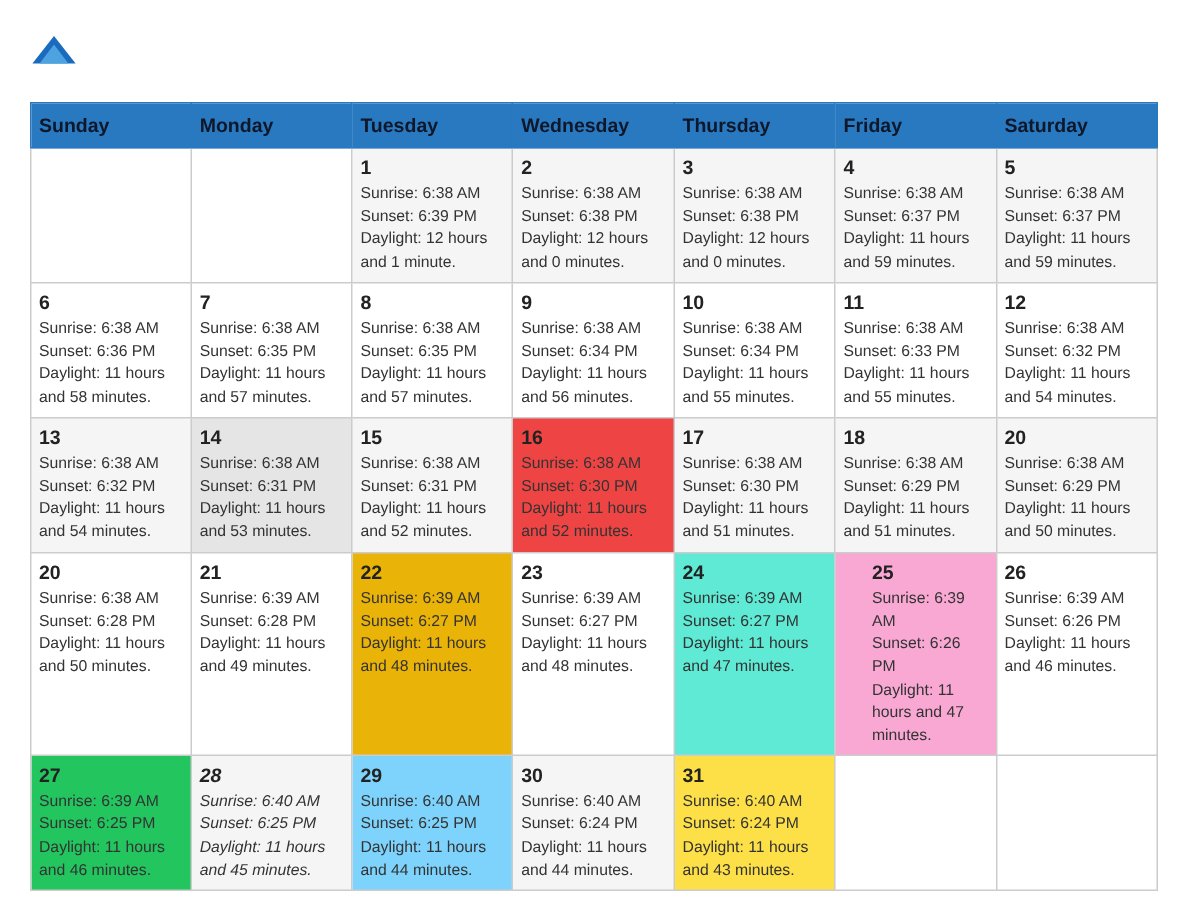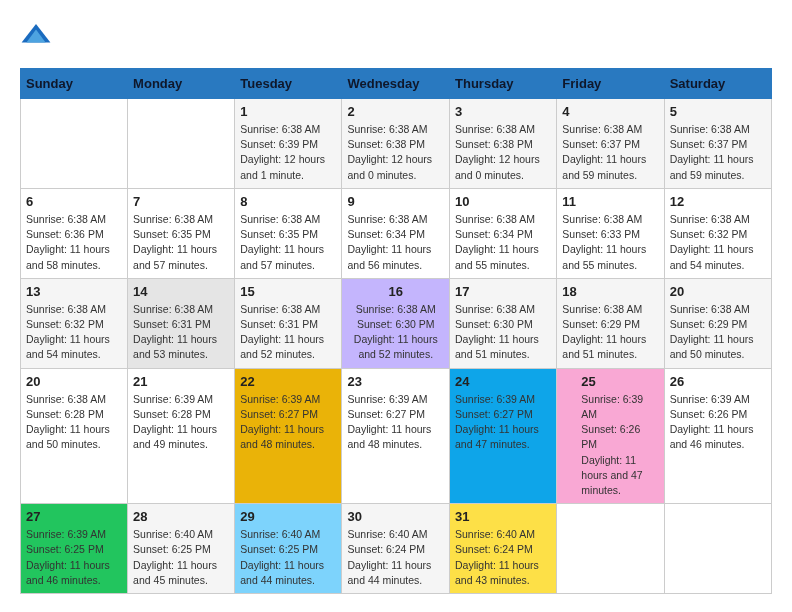--- a/index.html
+++ b/index.html
@@ -221,21 +221,21 @@
           <div class="day-info" style="white-space: pre-line;">Sunrise: 6:38 AM
 Sunset: 6:31 PM
 Daylight: 11 hours and 53 minutes.</div>
         </td>
         <td style="background: rgb(245, 245, 245);">
           <span class="day-num">15</span>
           <div class="day-info" style="white-space: pre-line;">Sunrise: 6:38 AM
 Sunset: 6:31 PM
 Daylight: 11 hours and 52 minutes.</div>
         </td>
-        <td style="background: #c4b5fd; text-align: center;">
+        <td style="background: #ef4444;">
           <span class="day-num">16</span>
           <div class="day-info" style="white-space: pre-line;">Sunrise: 6:38 AM
 Sunset: 6:30 PM
 Daylight: 11 hours and 52 minutes.</div>
         </td>
         <td style="background: rgb(245, 245, 245);">
           <span class="day-num">17</span>
           <div class="day-info" style="white-space: pre-line;">Sunrise: 6:38 AM
 Sunset: 6:30 PM
 Daylight: 11 hours and 51 minutes.</div>
@@ -271,21 +271,21 @@
           <div class="day-info" style="white-space: pre-line;">Sunrise: 6:39 AM
 Sunset: 6:27 PM
 Daylight: 11 hours and 48 minutes.</div>
         </td>
         <td style="background: rgb(255, 255, 255);">
           <span class="day-num">23</span>
           <div class="day-info" style="white-space: pre-line;">Sunrise: 6:39 AM
 Sunset: 6:27 PM
 Daylight: 11 hours and 48 minutes.</div>
         </td>
-        <td style="background: #0ea5e9;">
+        <td style="background: #5eead4;">
           <span class="day-num">24</span>
           <div class="day-info" style="white-space: pre-line;">Sunrise: 6:39 AM
 Sunset: 6:27 PM
 Daylight: 11 hours and 47 minutes.</div>
         </td>
         <td style="background: #f9a8d4; padding-left: 24px;">
           <span class="day-num">25</span>
           <div class="day-info" style="white-space: pre-line;">Sunrise: 6:39 AM
 Sunset: 6:26 PM
 Daylight: 11 hours and 47 minutes.</div>
@@ -297,21 +297,21 @@
 Daylight: 11 hours and 46 minutes.</div>
         </td>
       </tr>
       <tr>
         <td style="background: #22c55e;">
           <span class="day-num">27</span>
           <div class="day-info" style="white-space: pre-line;">Sunrise: 6:39 AM
 Sunset: 6:25 PM
 Daylight: 11 hours and 46 minutes.</div>
         </td>
-        <td style="background: rgb(245, 245, 245);">
+        <td style="background: rgb(245, 245, 245); font-style: italic;">
           <span class="day-num">28</span>
           <div class="day-info" style="white-space: pre-line;">Sunrise: 6:40 AM
 Sunset: 6:25 PM
 Daylight: 11 hours and 45 minutes.</div>
         </td>
         <td style="background: #7dd3fc;">
           <span class="day-num">29</span>
           <div class="day-info" style="white-space: pre-line;">Sunrise: 6:40 AM
 Sunset: 6:25 PM
 Daylight: 11 hours and 44 minutes.</div>

